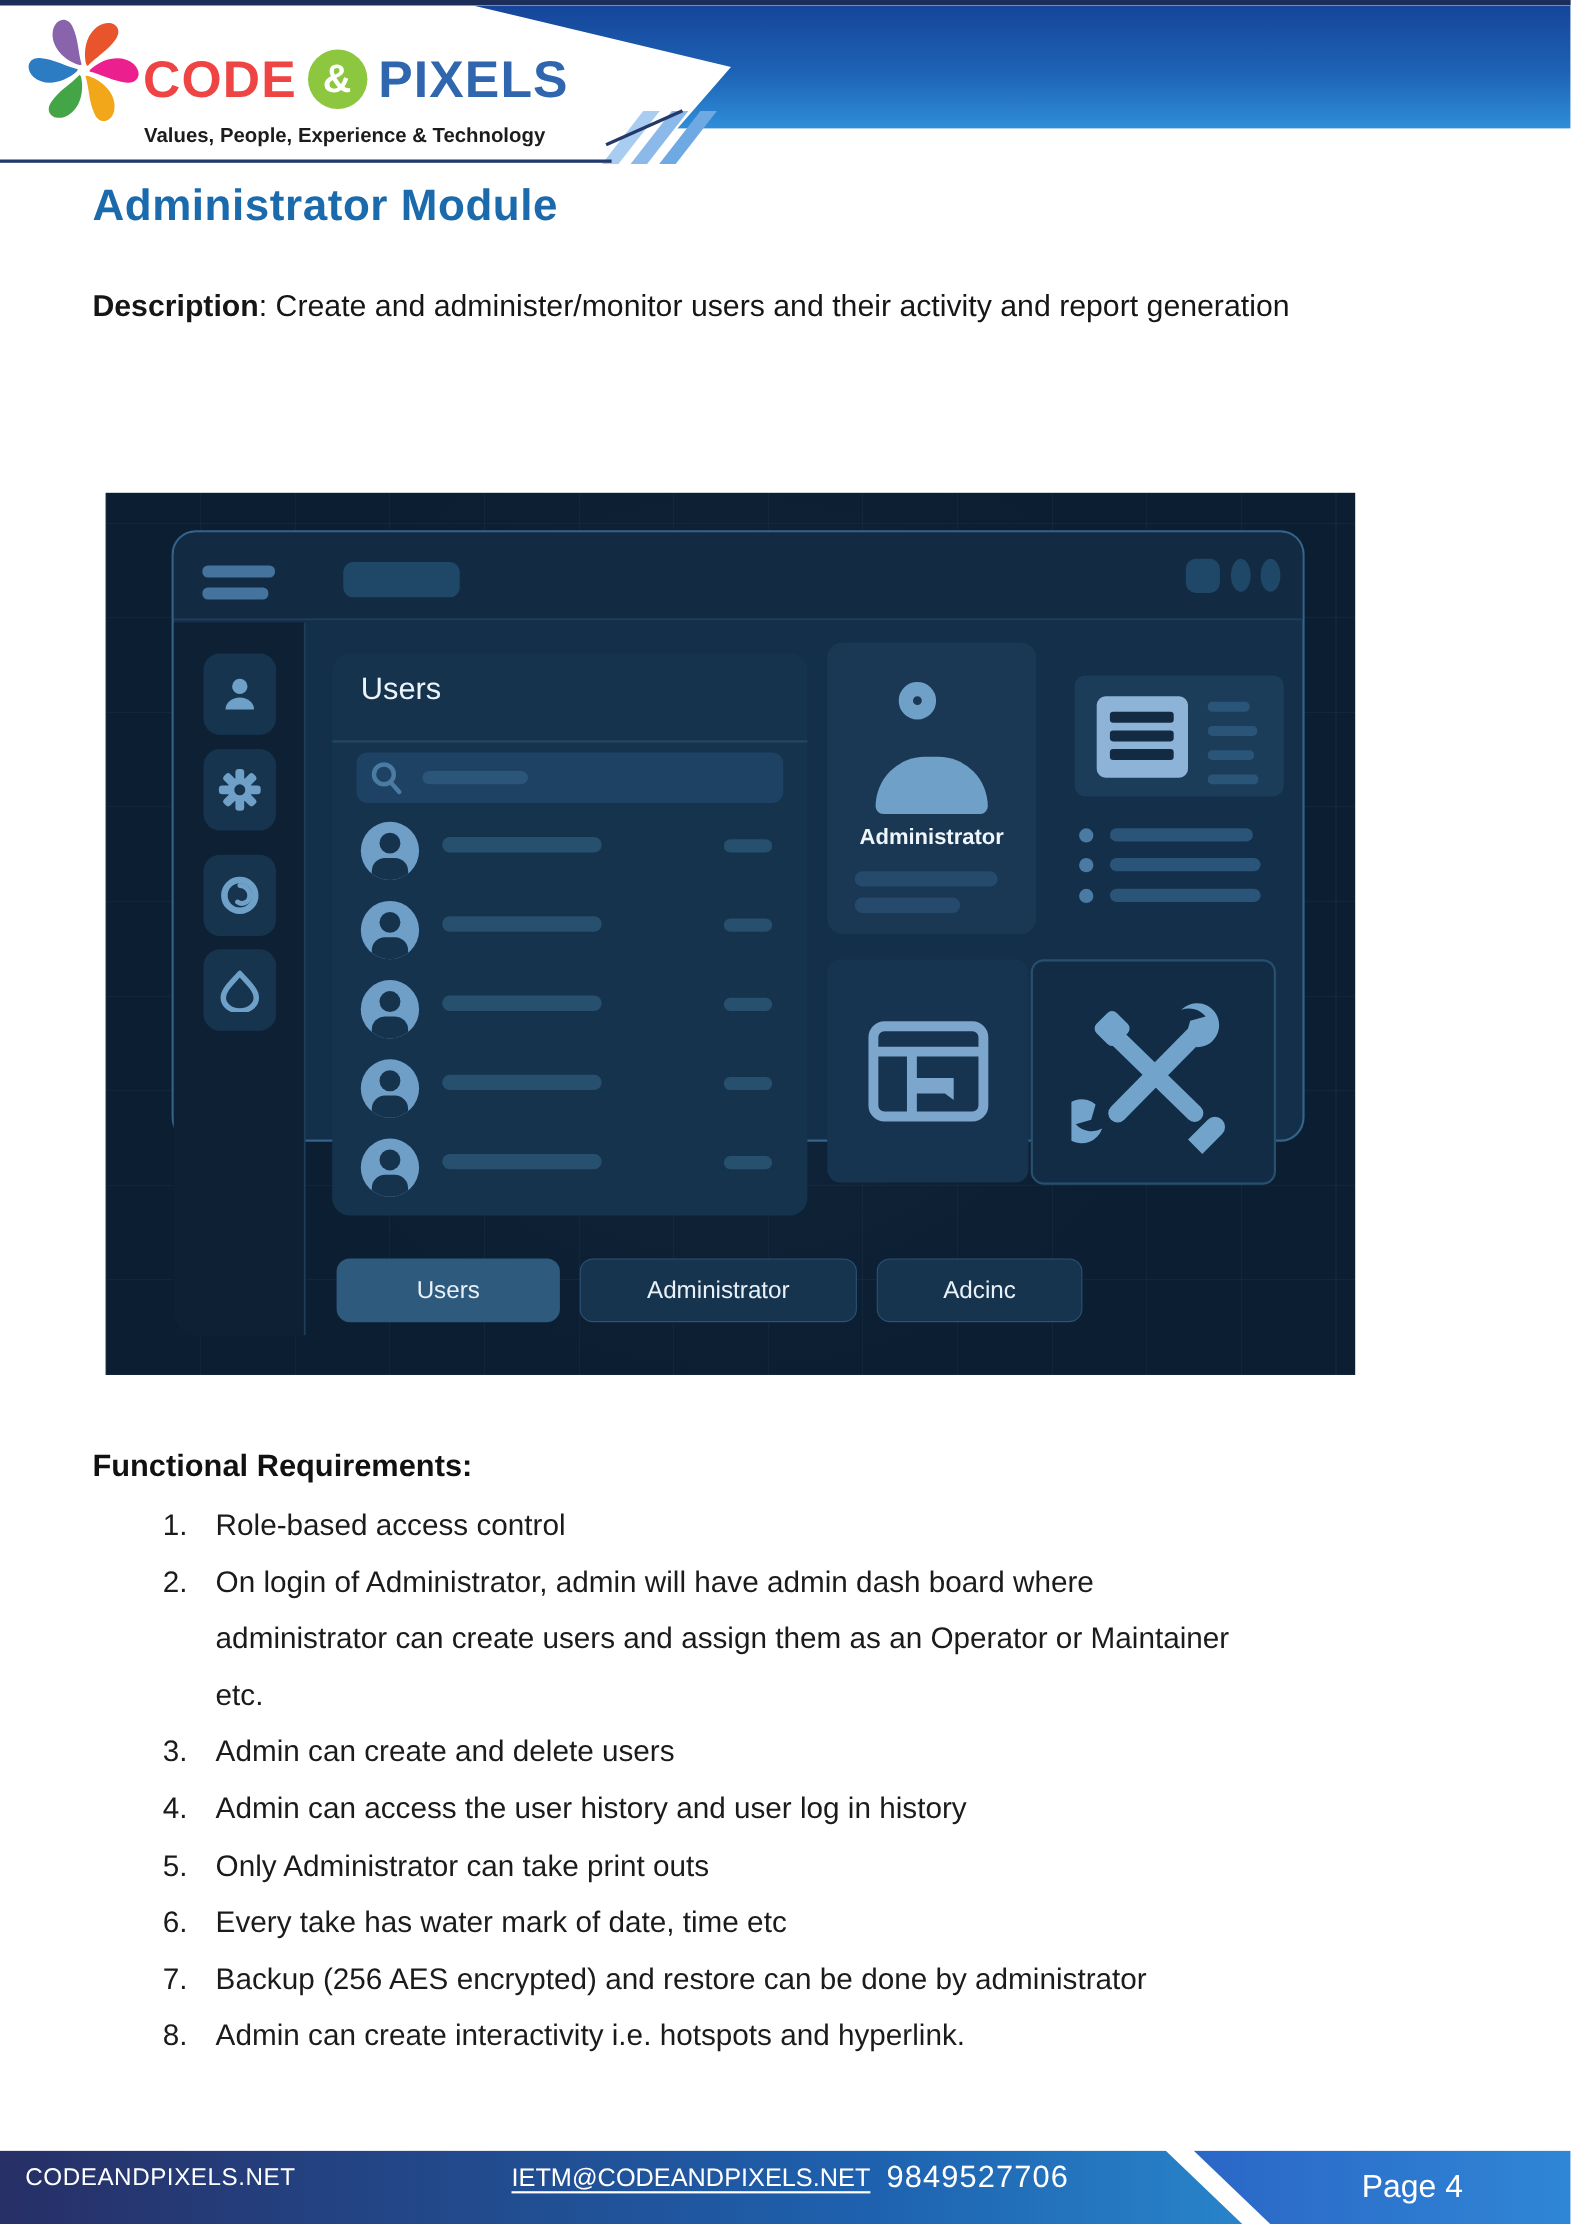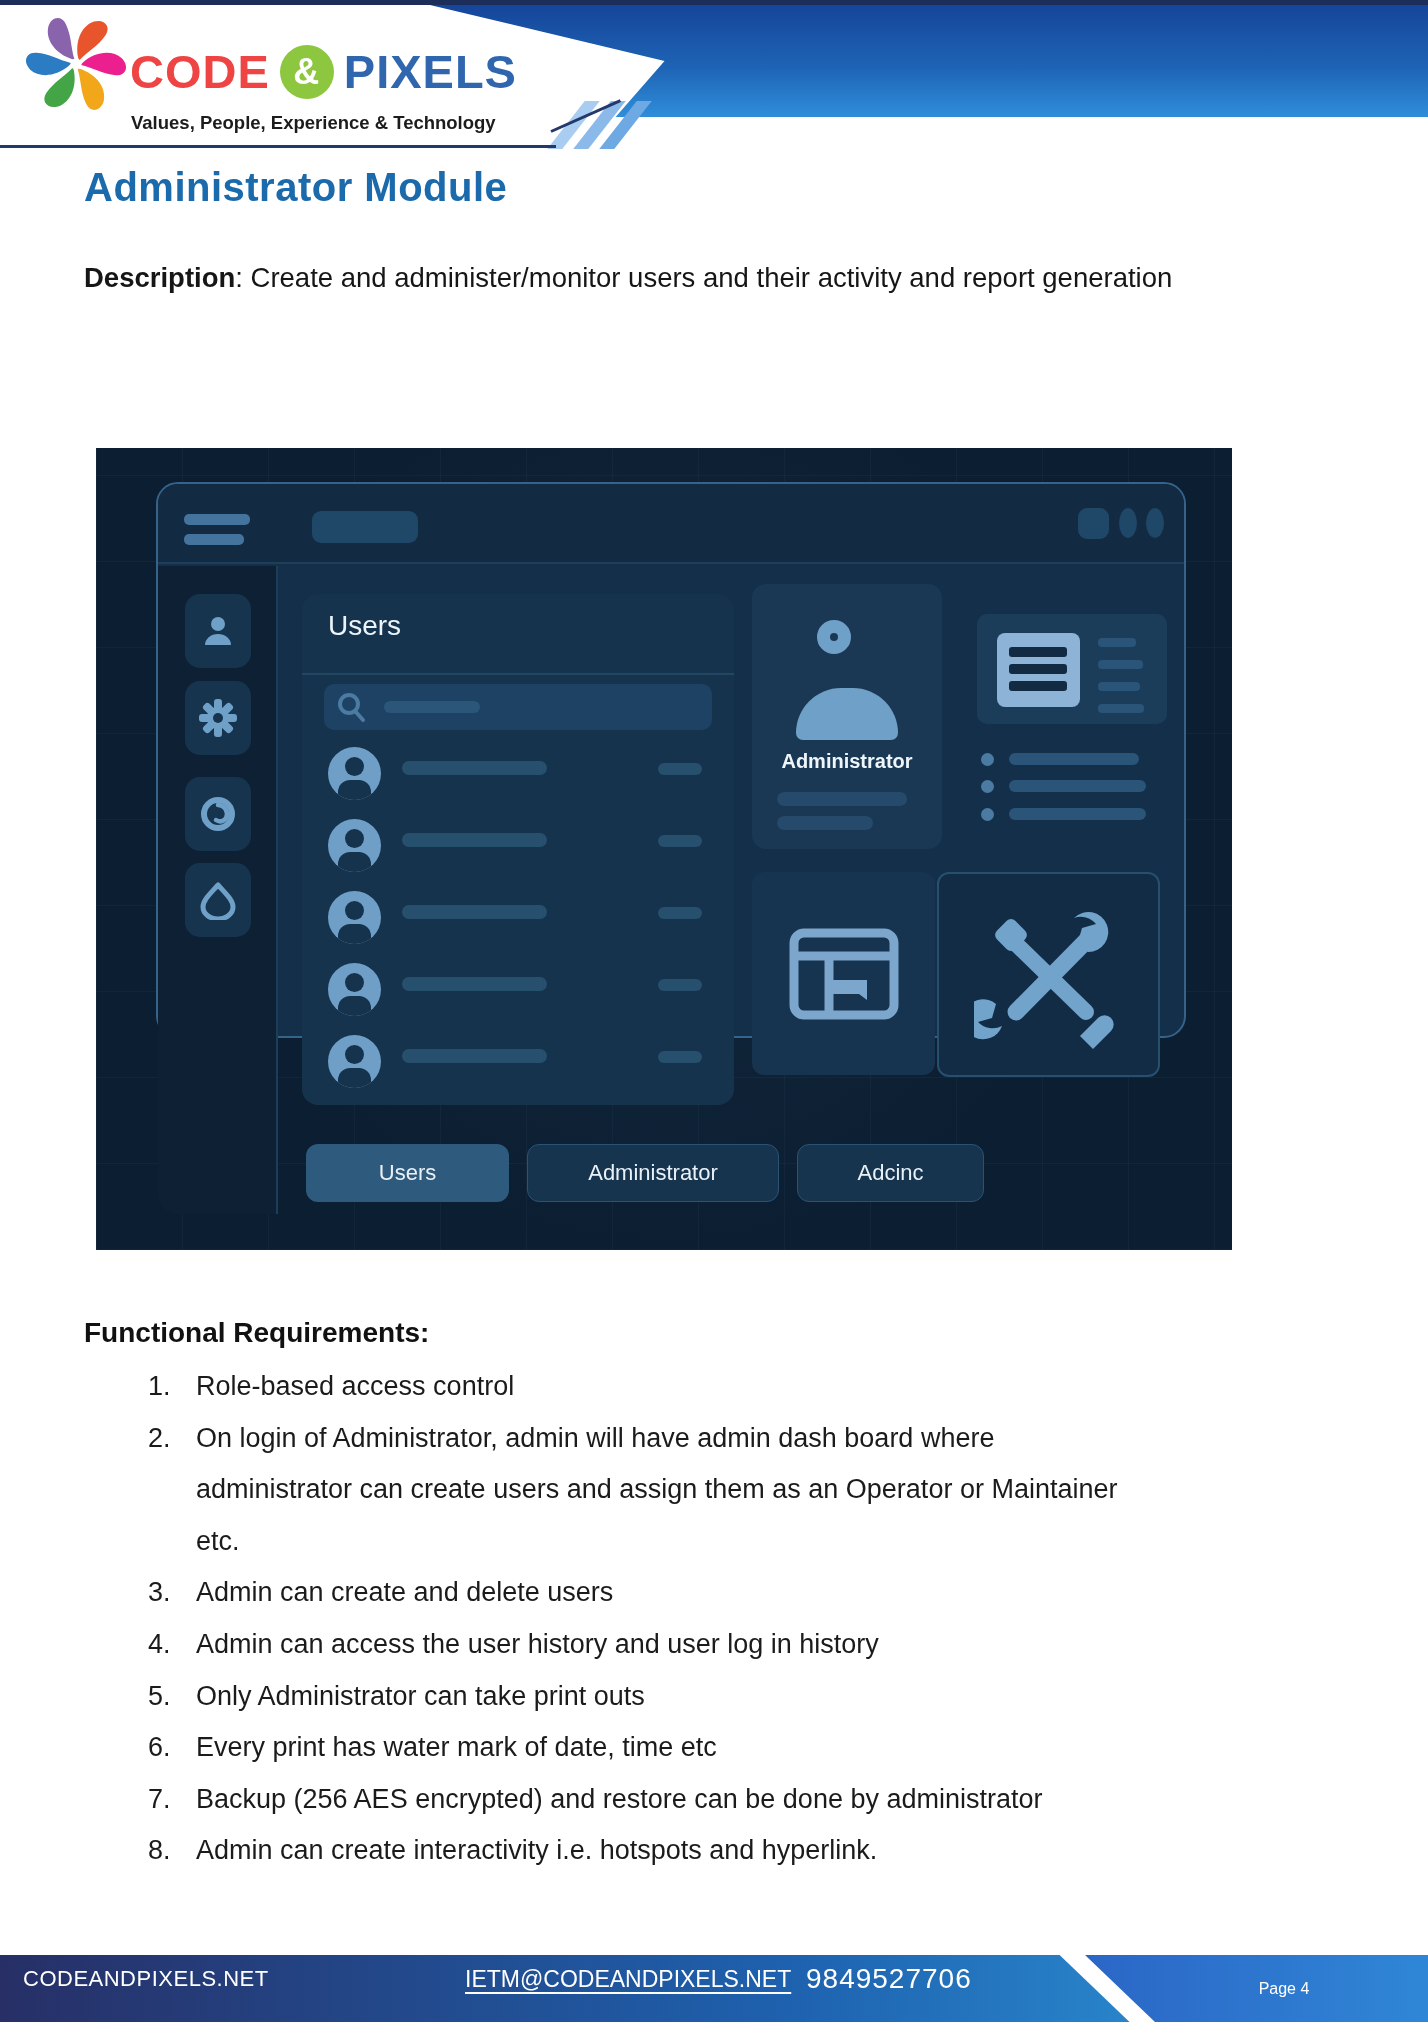--- a/index.html
+++ b/index.html
@@ -134,21 +134,21 @@
     clip-path:polygon(0 0,74.2% 0,79.1% 100%,0 100%); }
   .footer-page { left:1085px; top:0; width:343px; height:67px;
     background:linear-gradient(90deg,#2b66c6,#2f86d6);
     clip-path:polygon(0 0,100% 0,100% 100%,20.4% 100%);
     display:flex; align-items:center; justify-content:center; padding-left:55px; }
   .footer-text { top:0; height:48px; display:flex; align-items:center; color:#ffffff; }
   .f-web { left:23px; font-size:22px; letter-spacing:0.5px; }
   .f-mail { left:432px; font-size:23px;margin-left:33px; }
   .f-mail a { color:#ffffff; text-decoration:underline; text-underline-offset:5px; }
   .f-phone { left:806px; font-size:28px; letter-spacing:1px; }
-  .f-page { color:#ffffff; font-size:16px; }
+  .f-page { color:#ffffff; font-size:29px; }
 </style>
 </head>
 <body>
 
 <div class="abs top-rule"></div>
 <div class="abs banner"></div>
 <div class="abs stripe s1"></div>
 <div class="abs stripe s2"></div>
 <div class="abs stripe s3"></div>
 <div class="abs header-rule"></div>
@@ -371,21 +371,21 @@
   <li>
     <span class="req-num">4.</span>
     <span class="req-text">Admin can access the user history and user log in history</span>
     </li>
   <li>
     <span class="req-num">5.</span>
     <span class="req-text">Only Administrator can take print outs</span>
     </li>
   <li>
     <span class="req-num">6.</span>
-    <span class="req-text">Every print has water mark of date, time etc</span>
+    <span class="req-text">Every take has water mark of date, time etc</span>
     </li>
   <li>
     <span class="req-num">7.</span>
     <span class="req-text">Backup (256 AES encrypted) and restore can be done by administrator</span>
     </li>
   <li>
     <span class="req-num">8.</span>
     <span class="req-text">Admin can create interactivity i.e. hotspots and hyperlink.</span>
     </li>
 </ol>

